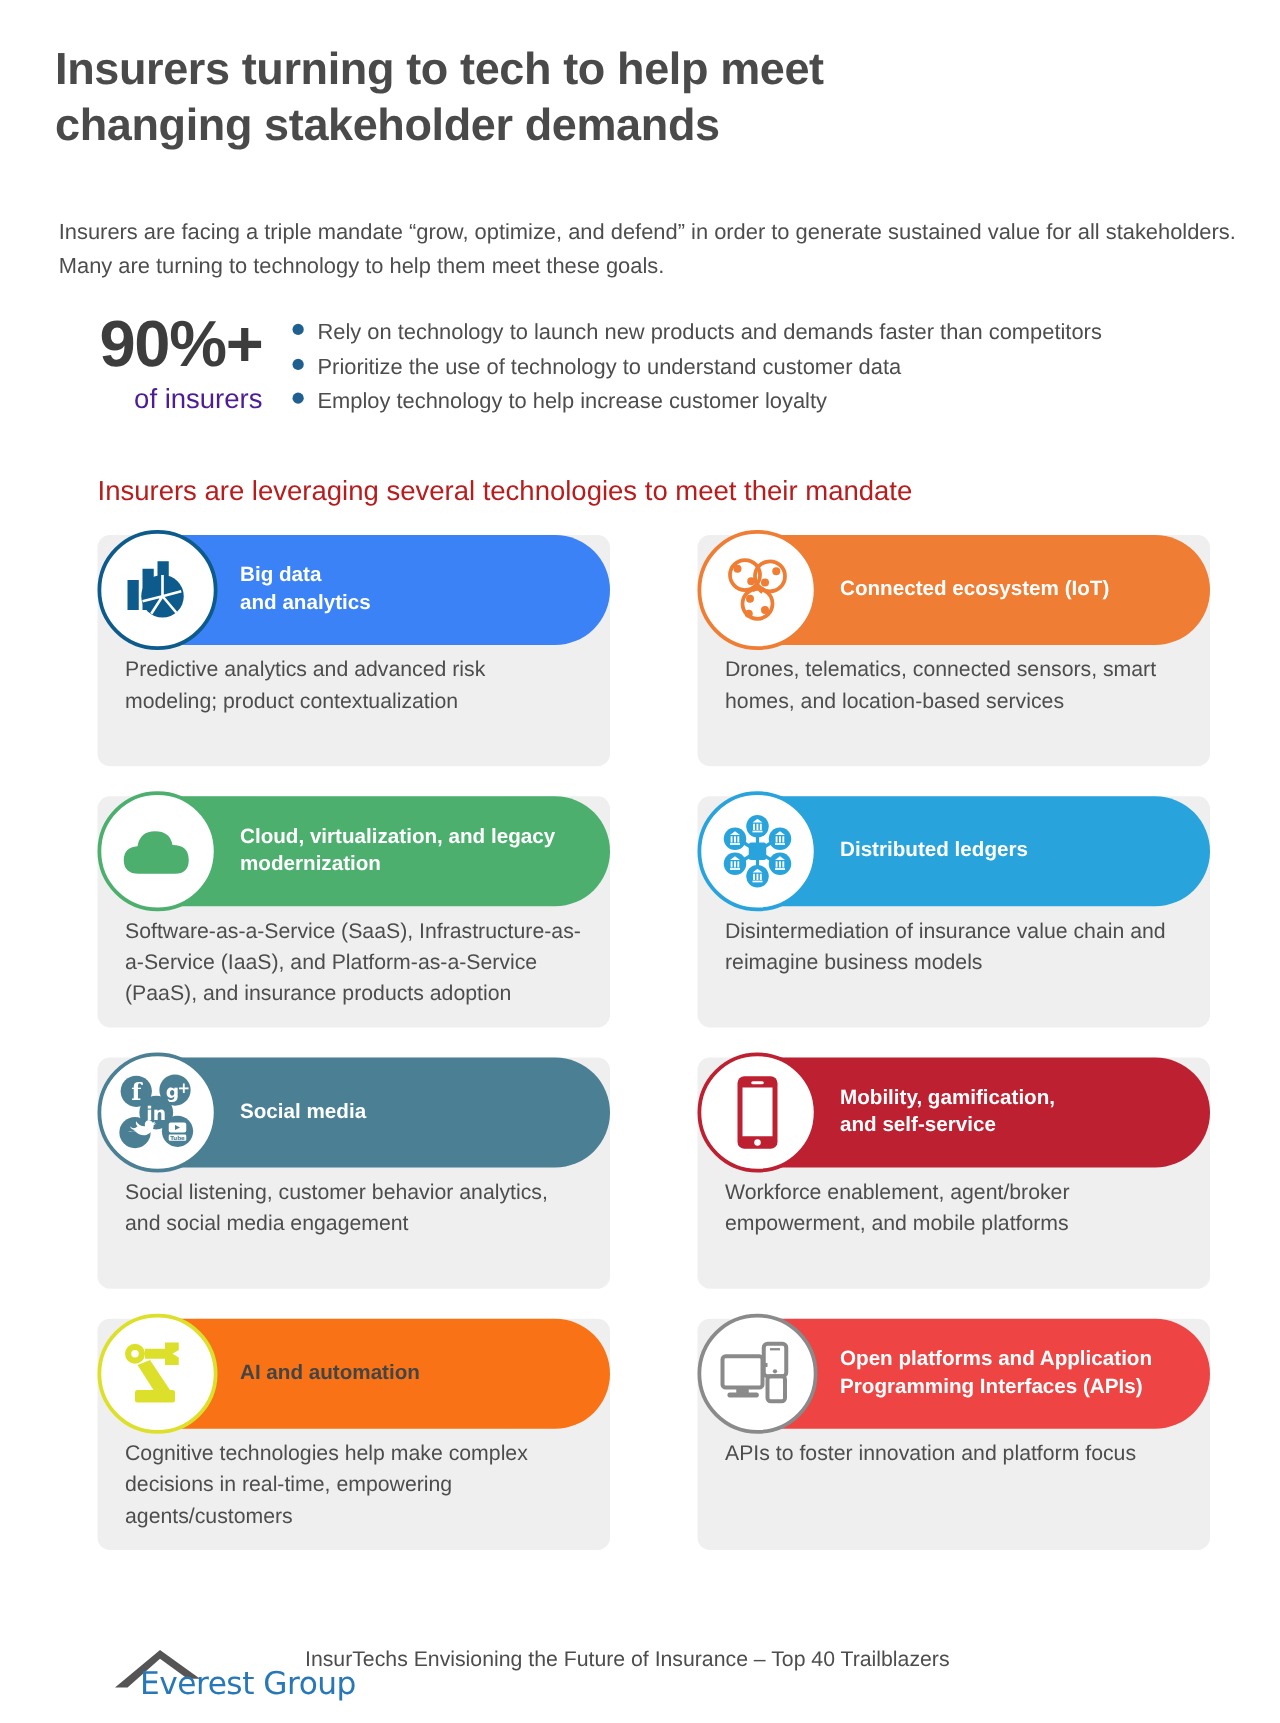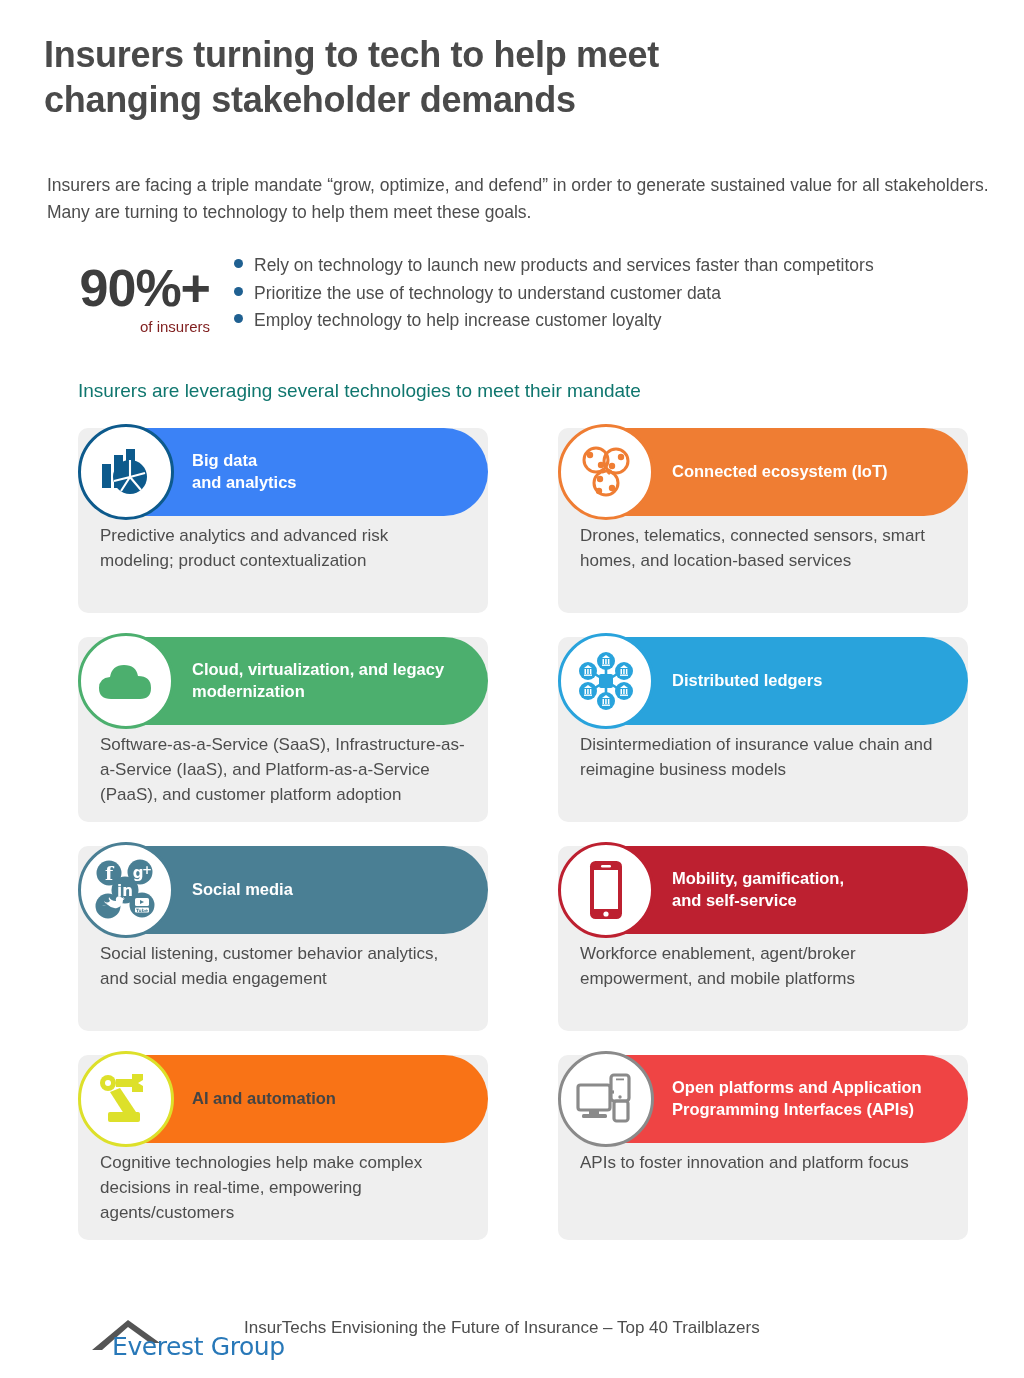--- a/index.html
+++ b/index.html
@@ -40,37 +40,37 @@
     color: #4d4d4d;
   }
 
   
   .stat-block {
     position: absolute;
     left: 44px;
     top: 248px;
     width: 960px;
     display: flex;
-    align-items: flex-end;
+    align-items: center;
   }
   .stat-left {
     width: 172px;
     text-align: right;
     padding-right: 6px;
   }
   .stat-number {
     font-size: 52px;
     font-weight: bold;
     color: #3d3d3d;
     line-height: 1.0;
     letter-spacing: -1px;
   }
   .stat-caption {
-    font-size: 15px;
-    color: #7f1d1d;
+    font-size: 22px;
+    color: #4c1d95;
     margin-top: 4px;
   }
   .stat-list {
     margin-left: 18px;
     padding-top: 4px;
     flex: 1;
   }
   .stat-item {
     display: flex;
     align-items: baseline;
@@ -87,22 +87,22 @@
     flex: none;
     position: relative;
     top: -3px;
   }
 
   
   .section-lead {
     position: absolute;
     left: 78px;
     top: 380px;
-    font-size: 19px;
-    color: #0f766e;
+    font-size: 22px;
+    color: #b91c1c;
   }
 
   
   .grid {
     position: absolute;
     left: 78px;
     top: 428px;
     width: 890px;
     display: grid;
     grid-template-columns: 410px 410px;
@@ -196,21 +196,21 @@
   <p class="intro">Insurers are facing a triple mandate “grow, optimize, and defend” in order to generate sustained value for all stakeholders. Many are turning to technology to help them meet these goals.</p>
 
   <div class="stat-block">
     <div class="stat-left">
       <div class="stat-number">90%+</div>
       <div class="stat-caption">of insurers</div>
     </div>
     <div class="stat-list">
       <div class="stat-item">
         <span class="bullet"></span>
-        <span>Rely on technology to launch new products and services faster than competitors</span>
+        <span>Rely on technology to launch new products and demands faster than competitors</span>
       </div>
       <div class="stat-item">
         <span class="bullet"></span>
         <span>Prioritize the use of technology to understand customer data</span>
       </div>
       <div class="stat-item">
         <span class="bullet"></span>
         <span>Employ technology to help increase customer loyalty</span>
       </div>
     </div>
@@ -257,21 +257,21 @@
             <circle cx="35" cy="45" r="3.2" fill="currentColor" stroke="none"></circle>
             <circle cx="22" cy="48" r="3.2" fill="currentColor" stroke="none"></circle>
           </svg>
         </div>
         <div class="card-title">Connected ecosystem (IoT)</div>
       </div>
     </div>
 
     <div class="card">
       <div class="card-body">
-        <div class="card-desc">Software-as-a-Service (SaaS), Infrastructure-as-a-Service (IaaS), and Platform-as-a-Service (PaaS), and customer platform adoption</div>
+        <div class="card-desc">Software-as-a-Service (SaaS), Infrastructure-as-a-Service (IaaS), and Platform-as-a-Service (PaaS), and insurance products adoption</div>
       </div>
       <div class="card-header" style="background-color: rgb(76, 175, 110);">
         <div class="icon-circle" style="color: rgb(76, 175, 110);">
           <svg width="62" height="48" viewBox="0 0 62 48">
             <path d="M16 42 Q4 42 4 31 Q4 21 15 20 Q17 8 29 8 Q41 8 43 19 Q56 19 56 31 Q56 42 45 42 Z" fill="currentColor"></path>
           </svg>
         </div>
         <div class="card-title">Cloud, virtualization, and legacy modernization</div>
       </div>
     </div>

